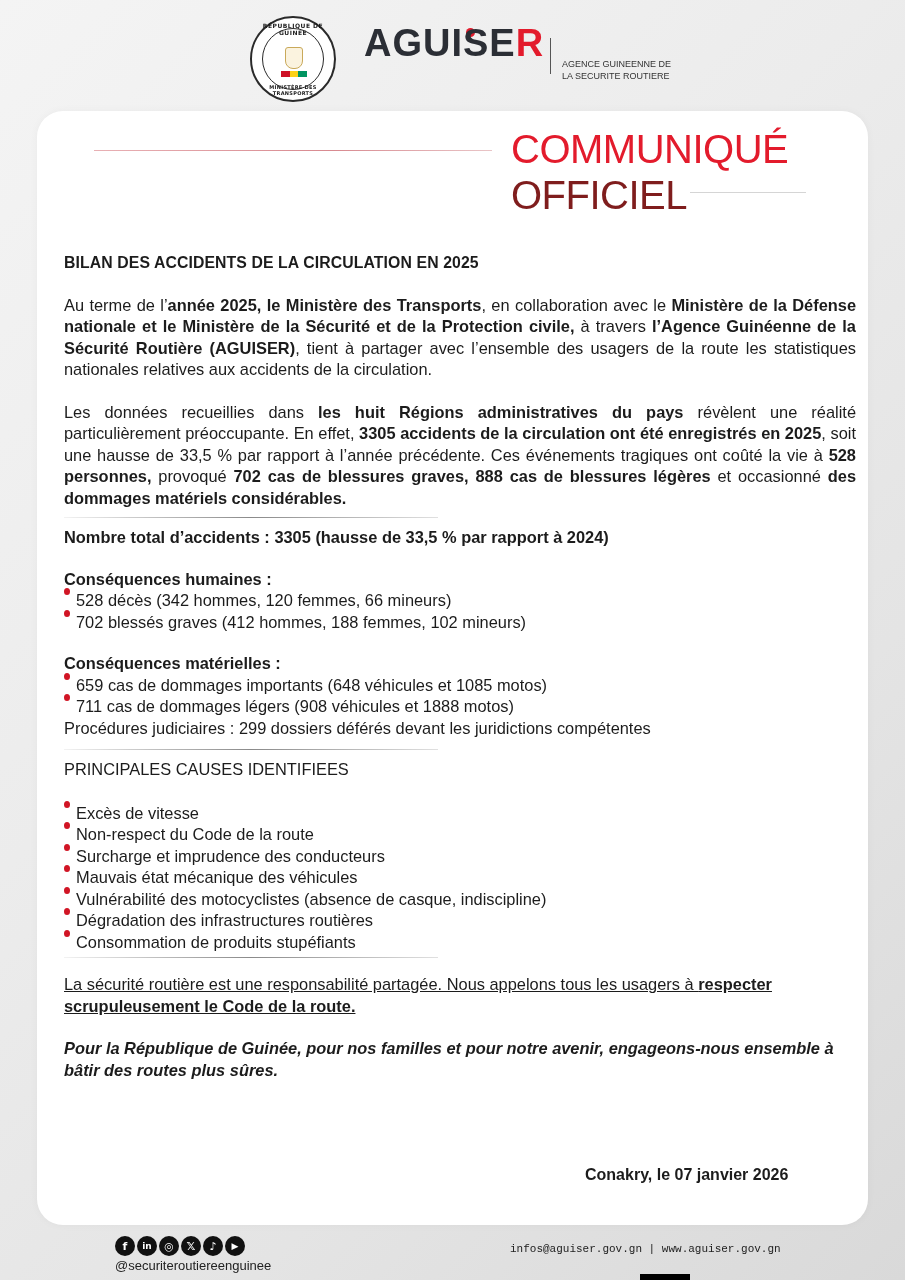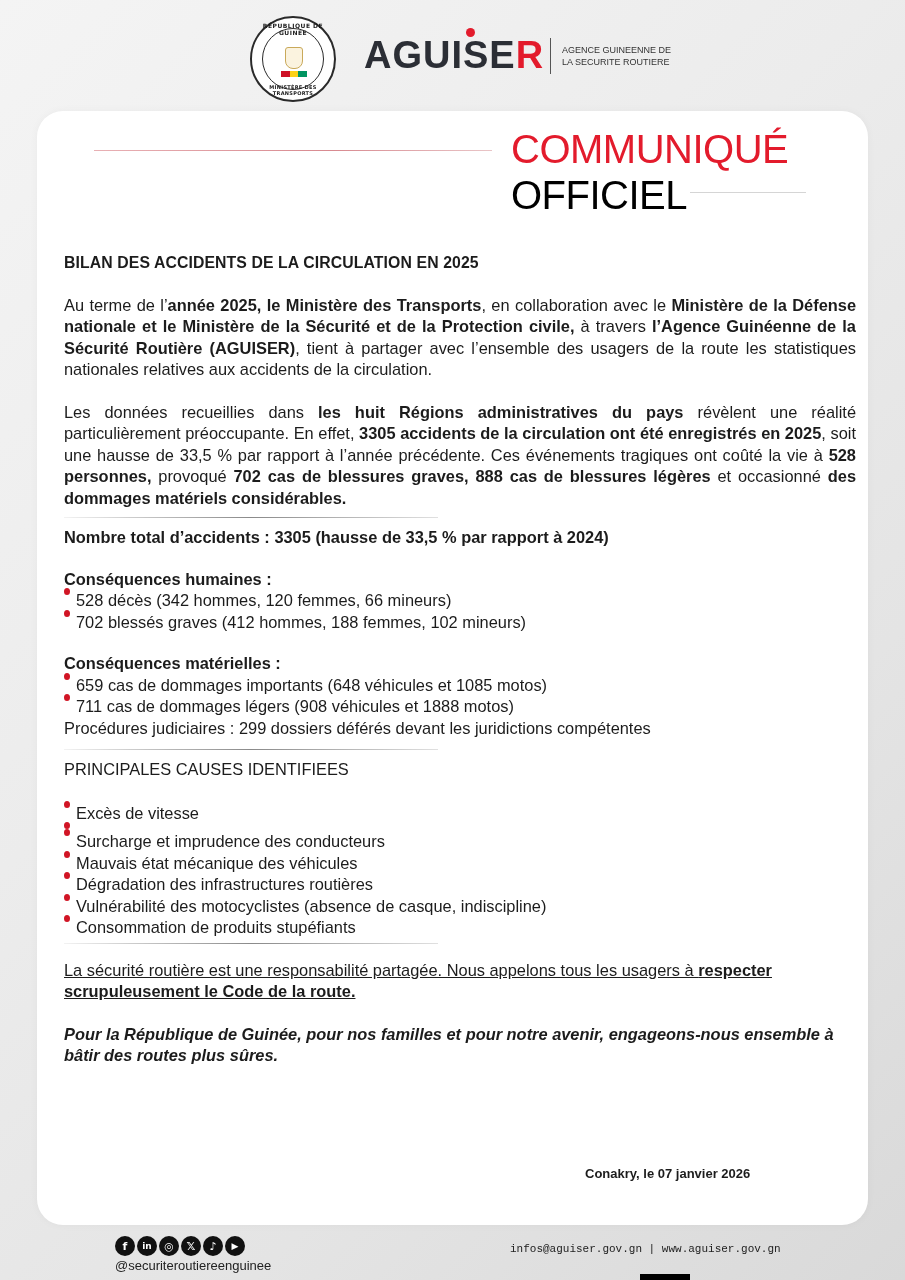--- a/index.html
+++ b/index.html
@@ -27,51 +27,51 @@
   .seal-flag span { flex: 1; }
   .seal-text-top {
     position: absolute; top: 4px; left: 0; width: 100%; text-align: center;
     font-size: 6px; font-weight: bold; letter-spacing: 0.5px;
   }
   .seal-text-bottom {
     position: absolute; bottom: 4px; left: 0; width: 100%; text-align: center;
     font-size: 5px; font-weight: bold; letter-spacing: 0.3px;
   }
   .logo {
-    position: absolute; left: 364px; top: 20px;
+    position: absolute; left: 364px; top: 8px;
     font-family: "Liberation Sans", sans-serif; font-weight: 900; font-size: 38px;
     color: #2b2e35; letter-spacing: 1px;
   }
   .logo .red { color: #e31b2c; }
   .logo-dot {
     position: absolute; left: 466px; top: 14px; width: 9px; height: 9px;
     border-radius: 50%; background: #e31b2c;
   }
   .logo-divider { position: absolute; left: 550px; top: 24px; width: 1px; height: 36px; background: #555; }
   .logo-sub {
-    position: absolute; left: 562px; top: 30px;
+    position: absolute; left: 562px; top: 44px;
     font-family: "Liberation Sans", sans-serif; font-size: 9px; line-height: 12px; color: #333;
   }
   .card {
     position: absolute; left: 37px; top: 111px; width: 831px; height: 1114px;
     background: #ffffff; border-radius: 26px;
     box-shadow: 0 0 8px rgba(0,0,0,0.04);
   }
   .title-line-left {
     position: absolute; left: 94px; top: 150px; width: 398px; height: 1px;
     background: linear-gradient(90deg, #e8b0b4, #d88a90 60%, #e9c5c7);
   }
   .title-communique {
     position: absolute; left: 511px; top: 126px;
     font-family: "Liberation Sans", sans-serif; font-size: 40px; color: #e31b2c;
     letter-spacing: -0.5px; line-height: 46px;
   }
   .title-officiel {
     position: absolute; left: 511px; top: 172px;
-    font-family: "Liberation Sans", sans-serif; font-size: 40px; color: #000000;
+    font-family: "Liberation Sans", sans-serif; font-size: 40px; color: #7f1d1d;
     letter-spacing: -0.5px; line-height: 46px;
   }
   .title-line-right {
     position: absolute; left: 690px; top: 192px; width: 116px; height: 1px; background: #d5d5d5;
   }
   .content {
     position: absolute; left: 64px; top: 252px; width: 792px;
     font-family: "Liberation Sans", sans-serif; font-size: 16.4px; line-height: 21.5px; color: #1c1c1c;
   }
   .doc-heading { font-weight: bold; font-size: 15.8px; letter-spacing: 0.1px; }
@@ -88,21 +88,21 @@
     display: inline-block; width: 6px; height: 7px; border-radius: 50%;
     background: #d11525; margin-right: 6px; margin-left: 0; position: relative; top: -2px; flex: none;
   }
   .plain { }
   .causes-head { margin-top: 0; }
   .causes-list { margin-top: 22px; }
   .closing { margin-top: 16px; text-decoration: underline; }
   .motto { font-weight: bold; font-style: italic; margin-top: 21px; }
   .date {
     position: absolute; left: 585px; top: 1166px;
-    font-family: "Liberation Sans", sans-serif; font-size: 13px; font-weight: bold; color: #1c1c1c;
+    font-family: "Liberation Sans", sans-serif; font-size: 16px; font-weight: bold; color: #1c1c1c;
   }
   .socials { position: absolute; left: 115px; top: 1236px; display: flex; gap: 2px; }
   .soc {
     width: 20px; height: 20px; border-radius: 50%; background: #111; color: #fff;
     font-family: "DejaVu Sans", sans-serif; font-size: 11px; font-weight: bold;
     display: flex; align-items: center; justify-content: center;
   }
   .handle {
     position: absolute; left: 115px; top: 1258px;
     font-family: "Liberation Sans", sans-serif; font-size: 13px; color: #222;
@@ -179,36 +179,37 @@
   <div class="sep"></div>
   <div class="causes-head">PRINCIPALES CAUSES IDENTIFIEES</div>
 
   <div class="causes-list">
     <div class="bullet">
         <span class="dot"></span>
         <span>Excès de vitesse</span>
       </div>
     <div class="bullet">
         <span class="dot"></span>
+        <span>Non-respect du Code de la route</span>
       </div>
     <div class="bullet">
         <span class="dot"></span>
         <span>Surcharge et imprudence des conducteurs</span>
       </div>
     <div class="bullet">
         <span class="dot"></span>
         <span>Mauvais état mécanique des véhicules</span>
       </div>
     <div class="bullet">
         <span class="dot"></span>
+        <span>Vulnérabilité des motocyclistes (absence de casque, indiscipline)</span>
+      </div>
+    <div class="bullet">
+        <span class="dot"></span>
         <span>Dégradation des infrastructures routières</span>
-      </div>
-    <div class="bullet">
-        <span class="dot"></span>
-        <span>Vulnérabilité des motocyclistes (absence de casque, indiscipline)</span>
       </div>
     <div class="bullet">
         <span class="dot"></span>
         <span>Consommation de produits stupéfiants</span>
       </div>
   </div>
 
   <div class="sep" style="margin:4px 0 6px 0;"></div>
   <p class="closing"><span>La sécurité routière est une responsabilité partagée. Nous appelons tous les usagers à </span><b>respecter scrupuleusement le Code de la route.</b></p>
 

